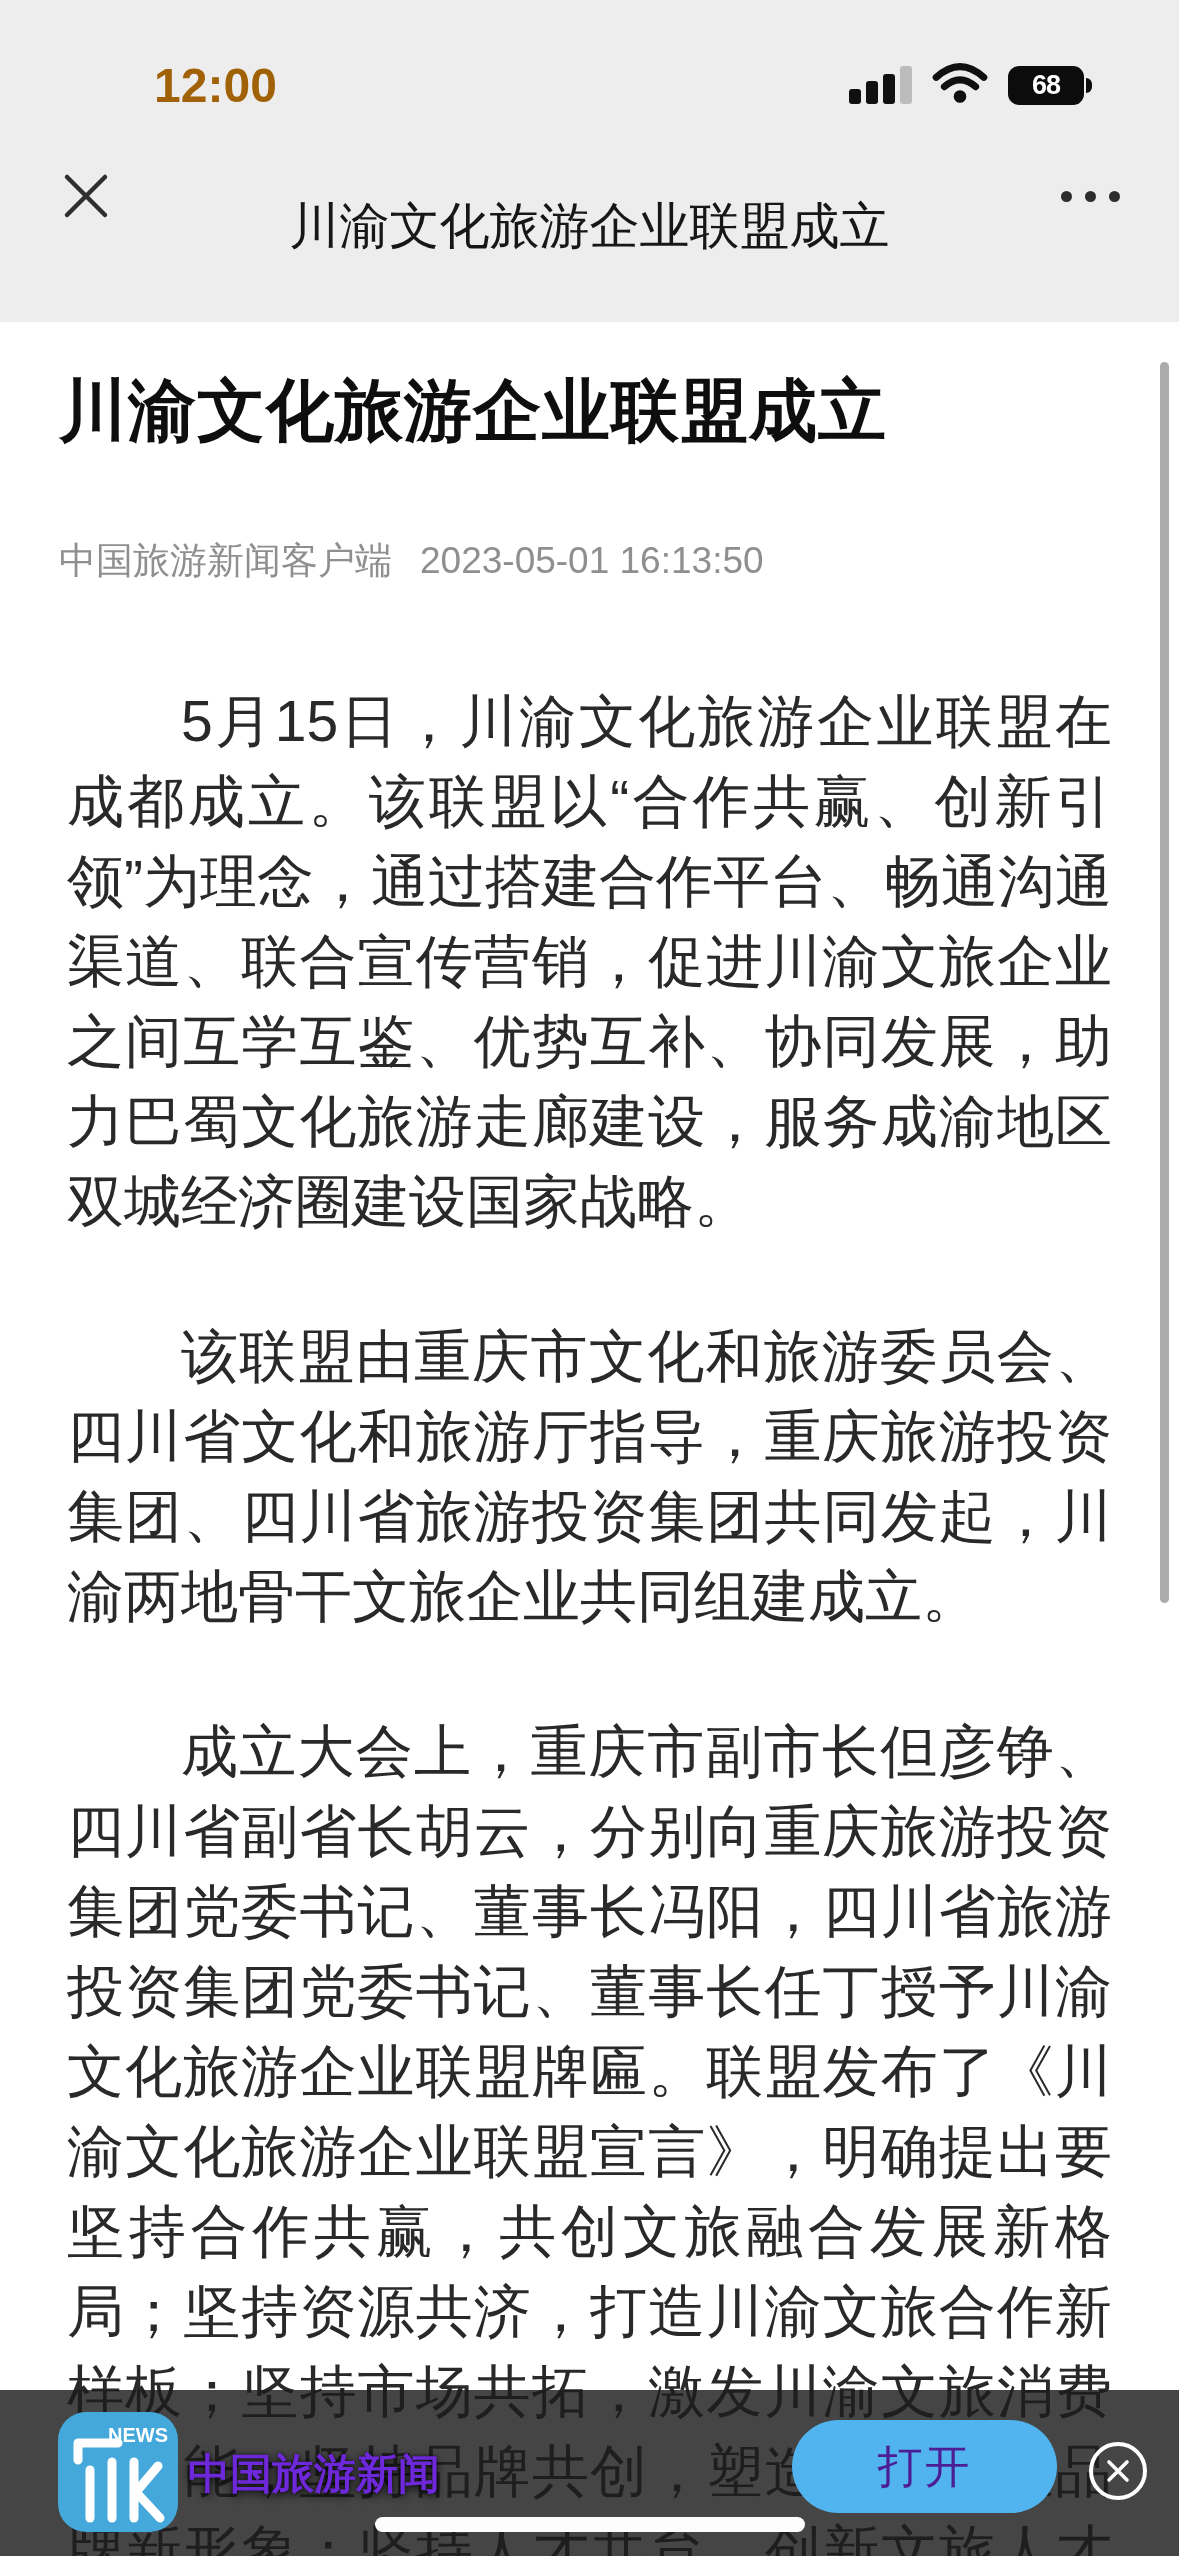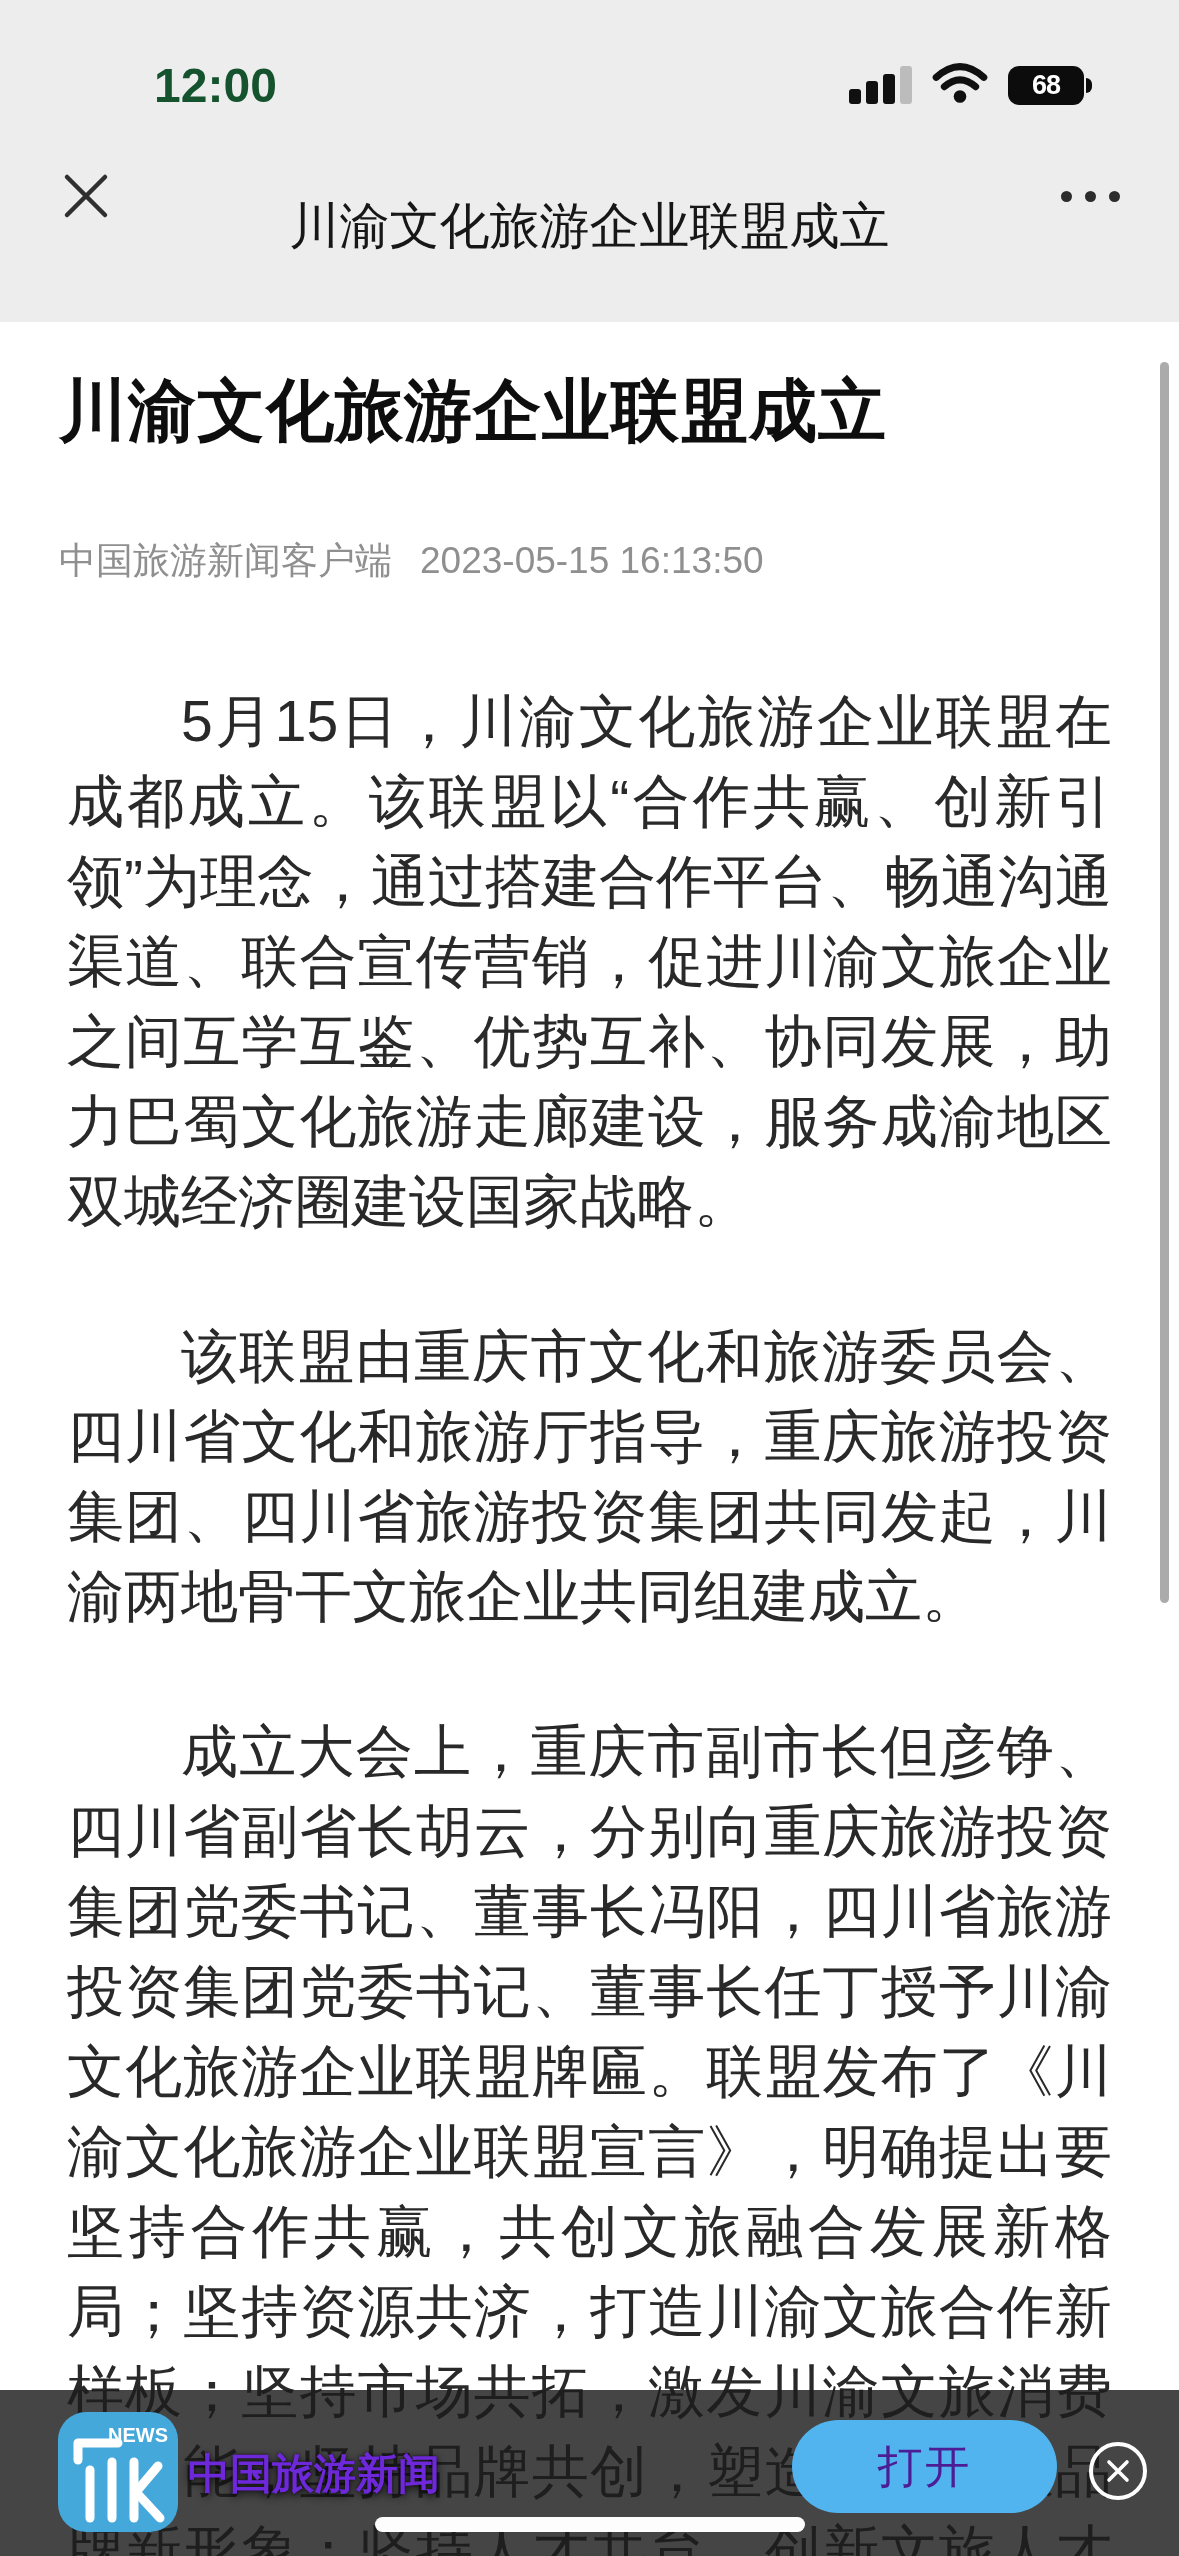--- a/index.html
+++ b/index.html
@@ -3,21 +3,21 @@
 <meta charset="utf-8">
 <style>
   html,body{margin:0;padding:0;background:#666;}
   *{box-sizing:border-box;font-family:"Liberation Sans","DejaVu Sans",sans-serif;}
   .screen{position:relative;width:1179px;height:2556px;background:#ffffff;overflow:hidden;margin:0 auto;}
 
   
   .chrome{position:absolute;top:0;left:0;width:100%;height:322px;background:#ededed;z-index:5;}
   .status-bar{position:absolute;top:0;left:0;width:100%;height:130px;}
   .status-time{position:absolute;left:118px;top:58px;width:195px;text-align:center;
-    font-size:48px;font-weight:700;color:#14532d;letter-spacing:0;}
+    font-size:48px;font-weight:700;color:#a16207;letter-spacing:0;}
   .status-icons{position:absolute;right:95px;top:62px;display:flex;align-items:center;gap:20px;height:46px;}
   .sig{display:flex;align-items:flex-end;gap:5px;height:38px;}
   .sig i{display:block;width:12px;border-radius:3px;background:#101010;}
   .sig i.b1{height:15px}.sig i.b2{height:23px}.sig i.b3{height:30px}
   .sig i.b4{height:38px;background:#bcbcbc}
   .battery{position:relative;width:76px;height:39px;background:#0c0c0c;border-radius:11px;
     display:flex;align-items:center;justify-content:center;}
   .battery span{color:#fff;font-size:27px;font-weight:700;letter-spacing:-1px;}
   .battery::after{content:"";position:absolute;right:-8px;top:12px;width:6px;height:15px;
     background:#0c0c0c;border-radius:0 6px 6px 0;}
@@ -64,21 +64,21 @@
 </style>
 </head>
 <body>
 
 <div class="screen">
 
   <div class="article">
     <h1 class="article-title">川渝文化旅游企业联盟成立</h1>
     <div class="article-meta">
       <span>中国旅游新闻客户端</span>
-      <span>2023-05-15 16:13:50</span>
+      <span>2023-05-01 16:13:50</span>
     </div>
     <div class="article-body">
       <p>5月15日，川渝文化旅游企业联盟在成都成立。该联盟以“合作共赢、创新引领”为理念，通过搭建合作平台、畅通沟通渠道、联合宣传营销，促进川渝文旅企业之间互学互鉴、优势互补、协同发展，助力巴蜀文化旅游走廊建设，服务成渝地区双城经济圈建设国家战略。</p>
       <p>该联盟由重庆市文化和旅游委员会、四川省文化和旅游厅指导，重庆旅游投资集团、四川省旅游投资集团共同发起，川渝两地骨干文旅企业共同组建成立。</p>
       <p>成立大会上，重庆市副市长但彦铮、四川省副省长胡云，分别向重庆旅游投资集团党委书记、董事长冯阳，四川省旅游投资集团党委书记、董事长任丁授予川渝文化旅游企业联盟牌匾。联盟发布了《川渝文化旅游企业联盟宣言》，明确提出要坚持合作共赢，共创文旅融合发展新格局；坚持资源共济，打造川渝文旅合作新样板；坚持市场共拓，激发川渝文旅消费新动能；坚持品牌共创，塑造巴蜀文旅品牌新形象；坚持人才共育，创新文旅人才培养新模式；坚持信息共享，搭建文旅项目推广新平台。</p>
 
     </div>
   </div>
 
   <div class="chrome">

